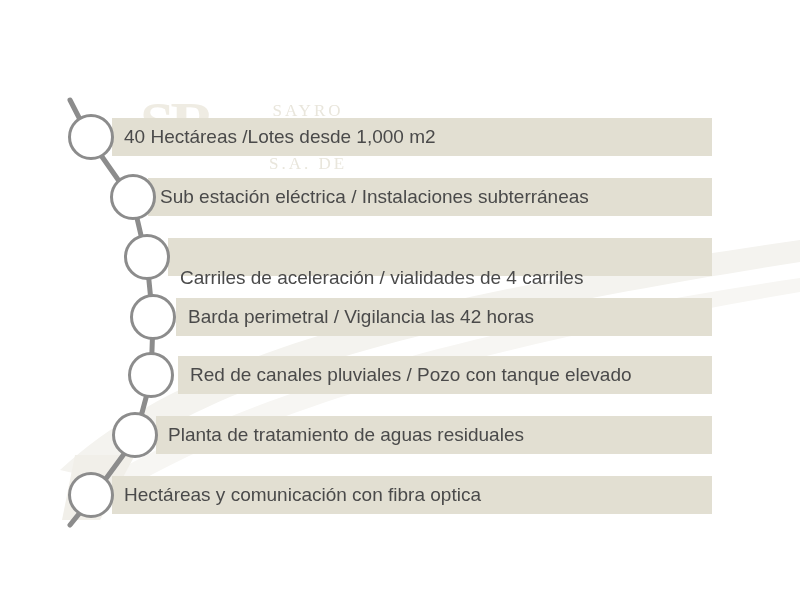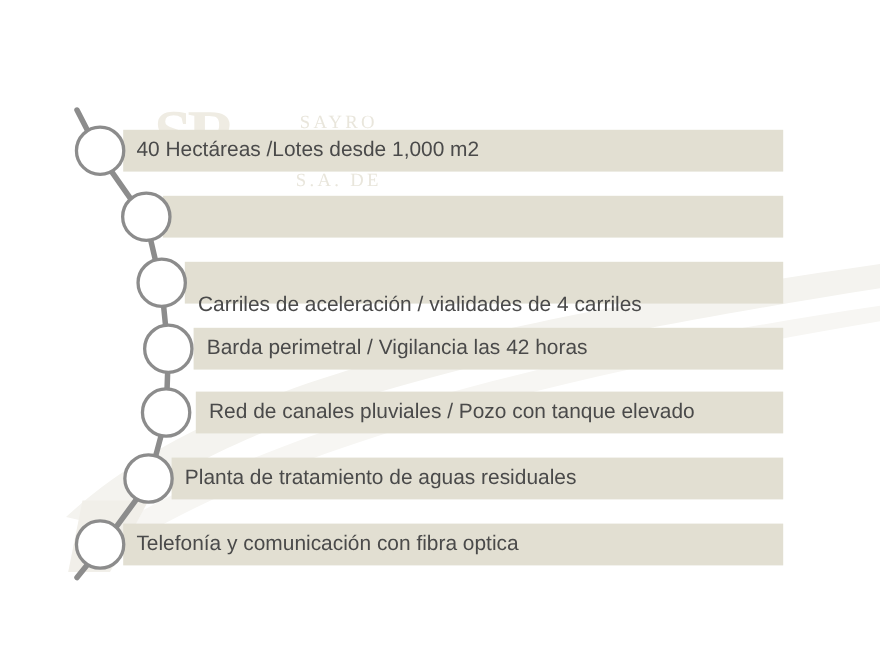--- a/index.html
+++ b/index.html
@@ -125,20 +125,21 @@
   </svg>
 
   <div class="row" style="left:0; top:118px; width:800px;">
     <div class="bar" style="left:112px; width:600px;"></div>
     <div class="bar-label" style="left:124px;">40 Hectáreas /Lotes desde 1,000 m2</div>
     <div class="node" style="left:68px; top:-4px;"></div>
   </div>
 
   <div class="row" style="left:0; top:178px; width:800px;">
     <div class="bar" style="left:148px; width:564px;"></div>
+    <div class="bar-label" style="left:160px;">Sub estación eléctrica / Instalaciones subterráneas</div>
     <div class="node" style="left:110px; top:-4px;"></div>
   </div>
 
   <div class="row" style="left:0; top:238px; width:800px;">
     <div class="bar" style="left:168px; width:544px;"></div>
     <div class="bar-label" style="left:180px;margin-top:21px;">Carriles de aceleración / vialidades de 4 carriles</div>
     <div class="node" style="left:124px; top:-4px;"></div>
   </div>
 
   <div class="row" style="left:0; top:298px; width:800px;">
@@ -154,17 +155,17 @@
   </div>
 
   <div class="row" style="left:0; top:356px; width:800px;">
     <div class="bar" style="left:178px; width:534px;"></div>
     <div class="bar-label" style="left:190px;">Red de canales pluviales / Pozo con tanque elevado</div>
     <div class="node" style="left:128px; top:-4px;"></div>
   </div>
 
   <div class="row" style="left:0; top:476px; width:800px;">
     <div class="bar" style="left:112px; width:600px;"></div>
-    <div class="bar-label" style="left:124px;">Telefonía y comunicación con fibra optica</div>
+    <div class="bar-label" style="left:124px;">Hectáreas y comunicación con fibra optica</div>
     <div class="node" style="left:68px; top:-4px;"></div>
   </div>
 
 </div>
 
 </body></html>

